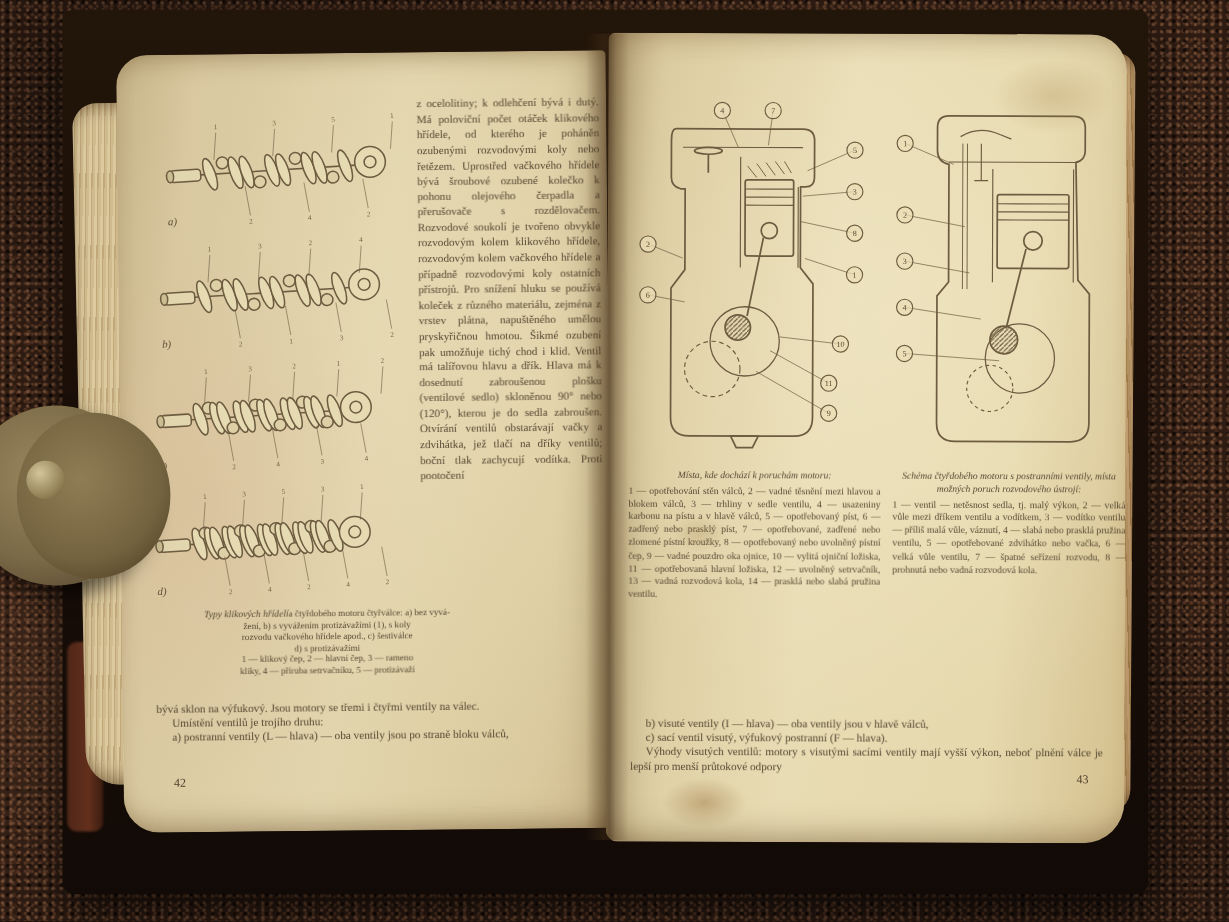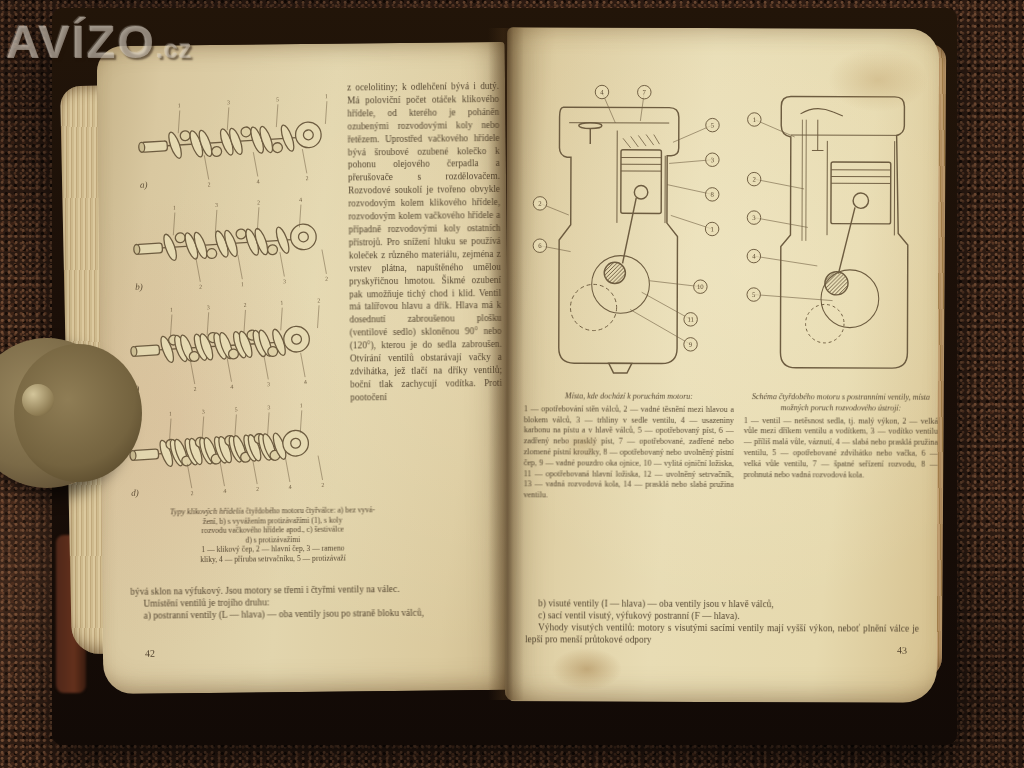--- a/index.html
+++ b/index.html
@@ -423,14 +423,13 @@
   <div class="stain stain1"></div>
   <div class="stain stain2"></div>
   <div class="stain stain3"></div>
 
   <div class="knob-big"></div>
   <div class="knob-mid"></div>
   <div class="knob-small"></div>
 
   <div class="photo-vignette"></div>
 
-  <div class="watermark"><span>AVÍZO</span><span class="tld">.cz</span></div>
 </div>
 
 </body></html>

